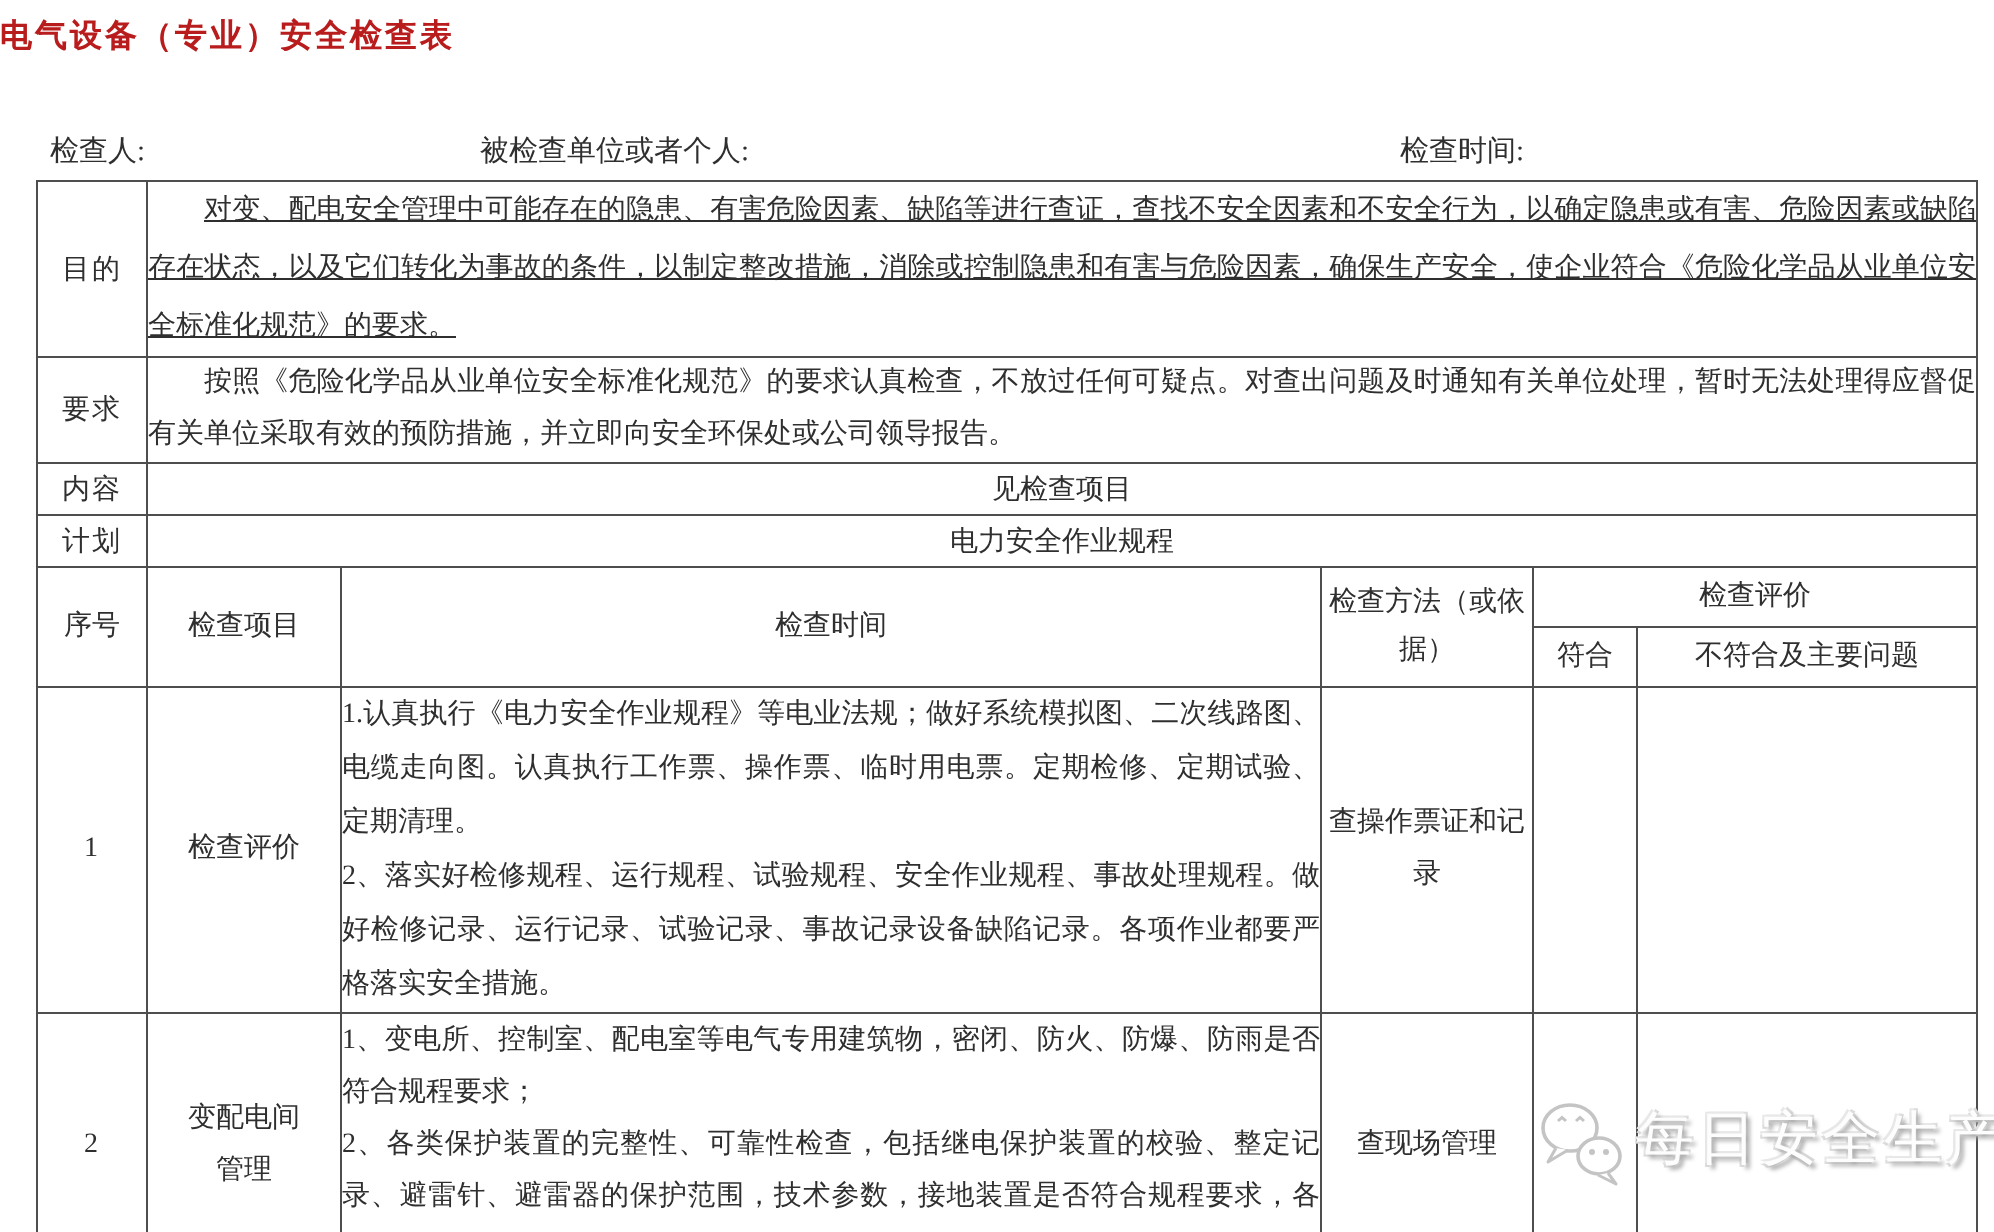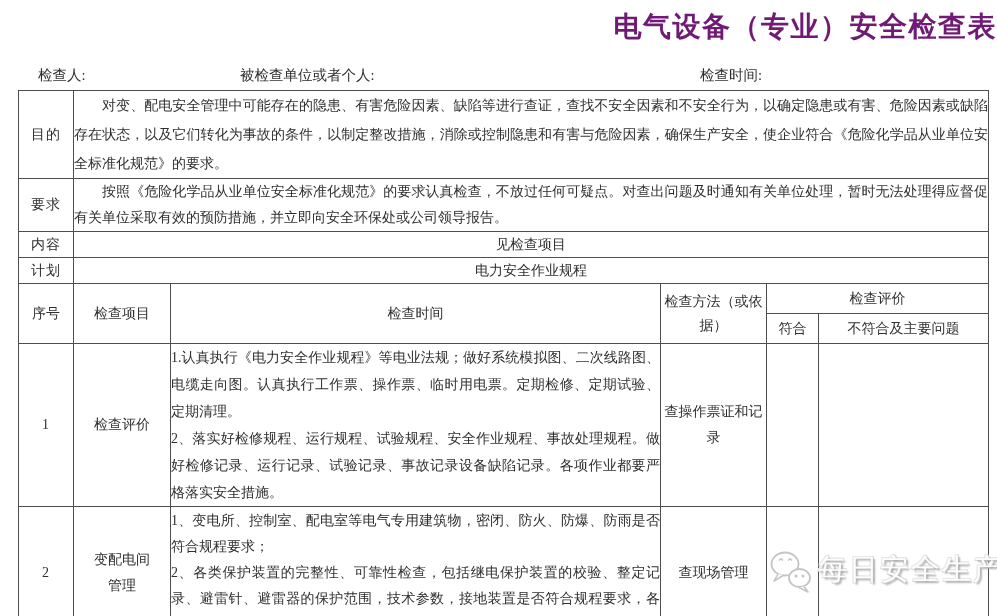--- a/index.html
+++ b/index.html
@@ -8,28 +8,28 @@
     overflow: hidden;
     background: #ffffff;
     font-family: "Liberation Serif", "DejaVu Serif", serif;
     color: #2f2f2f;
     position: relative;
   }
   .page { position: relative; width: 997px; height: 616px; }
 
   .title {
     position: absolute; top: 8px; left: 0; width: 100%;
-    text-align: right;
-    font-size: 28px; font-weight: bold; letter-spacing: 1.5px;
-    color: #701a75;
+    text-align: left;
+    font-size: 16px; font-weight: bold; letter-spacing: 1.5px;
+    color: #b91c1c;
     margin: 0;
   }
 
   .info-bar { position: absolute; top: 66px; left: 0; width: 100%; height: 20px; font-size: 14.5px; color: #2f2f2f; }
-  .info-inspector { position: absolute; left: 38px; }
+  .info-inspector { position: absolute; left: 25px; }
   .info-inspected { position: absolute; left: 240px; }
   .info-time { position: absolute; left: 700px; }
 
   table.sheet {
     position: absolute; top: 90px; left: 18px;
     width: 970px;
     border-collapse: collapse;
     table-layout: fixed;
   }
   table.sheet td {
@@ -42,21 +42,21 @@
   }
 
   .label-cell { text-align: center; letter-spacing: 1px; }
 
   .meta-justify {
     text-align: justify;
     padding: 2px 10px;
     text-indent: 2em;
   }
   .r-purpose td { height: 85px; }
-  .r-purpose .meta-justify { line-height: 29px; }
+  .r-purpose .meta-justify { line-height: 29px; text-decoration: underline; }
   .r-req td { height: 51px; }
   .r-req .meta-justify { line-height: 26px; }
 
   .meta-center { text-align: center; }
   .r-content td, .r-plan td { height: 25px; }
 
   .head-row td { text-align: center; height: 29px; line-height: 24px; }
   .method-head { padding: 0 4px; }
 
   .r-data1 td { height: 162px; }

